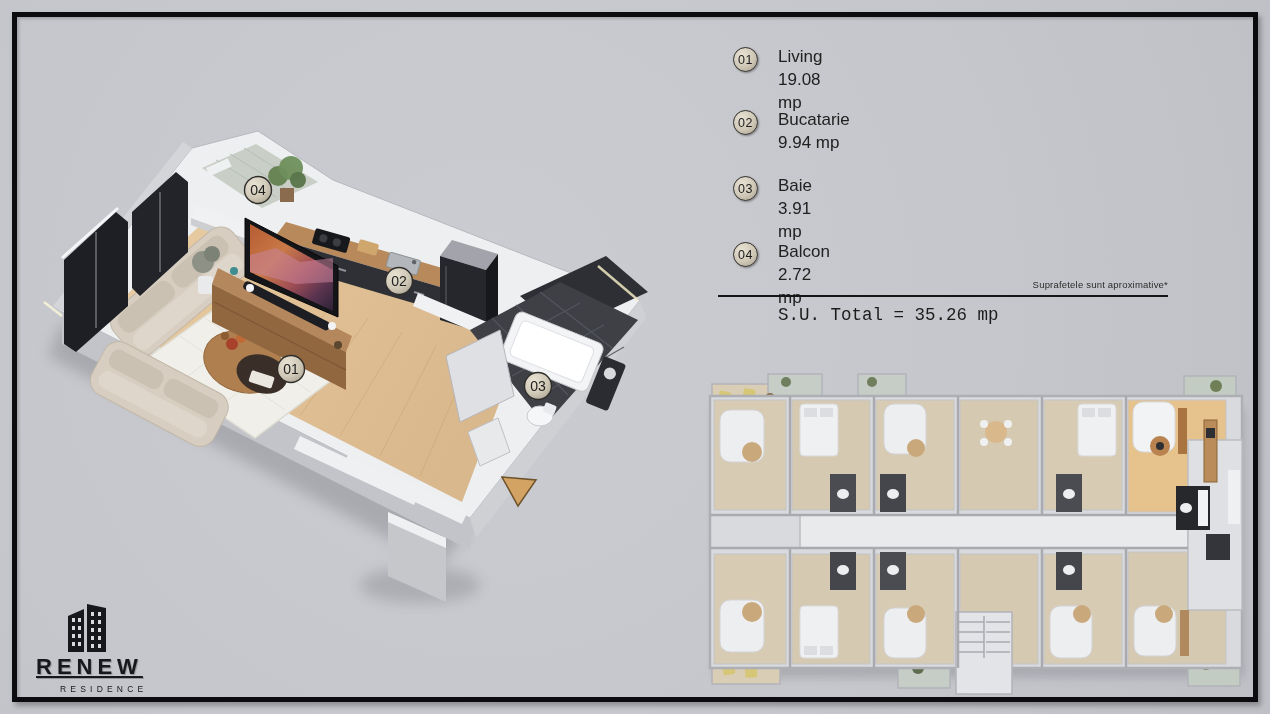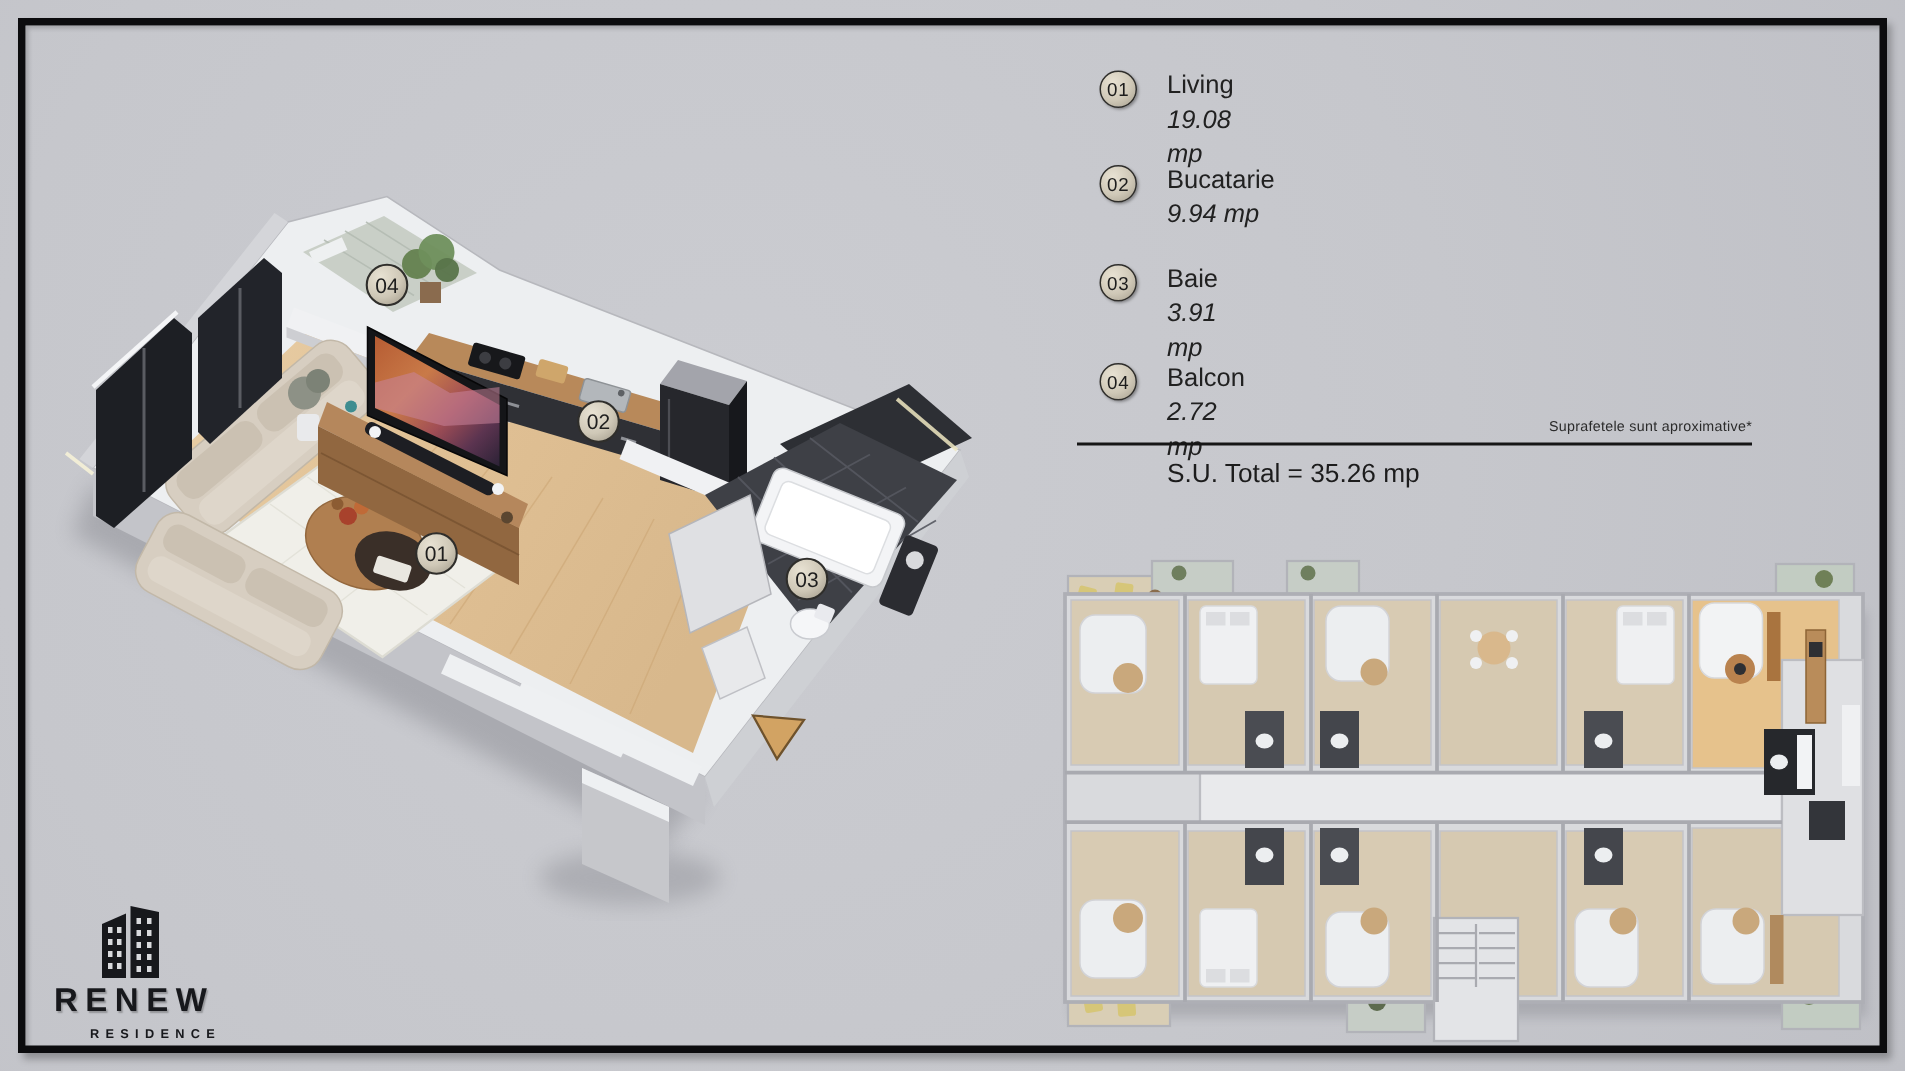--- a/index.html
+++ b/index.html
@@ -22,38 +22,38 @@
   .legend-badge{
     position:absolute;left:0;top:2px;width:23px;height:23px;border-radius:50%;
     border:1.5px solid #2f2e2b;
     background:radial-gradient(circle at 35% 30%, #e8e2d3 0%, #cfc8b7 55%, #a59e8e 100%);
     display:flex;align-items:center;justify-content:center;
     font-size:12.5px;font-weight:400;color:#1d1d1d;letter-spacing:.5px;
     box-shadow:1px 1px 2px rgba(0,0,0,.35);
   }
   .legend-text{position:absolute;left:45px;top:0;line-height:23px;font-size:17px;}
   .legend-label{display:block;text-align:center;}
-  .legend-area{display:block;font-style:italic;}
+  .legend-area{display:block;}
   .legend-note{
     position:absolute;right:15px;top:234px;font-size:9.5px;color:#2b2b2b;letter-spacing:.2px;
   }
   .legend-divider{
     position:absolute;left:-15px;top:250px;width:450px;height:2px;background:#161616;
   }
-  .legend-total{position:absolute;left:45px;top:260px;font-size:17.5px;color:#1c1c1c;}
+  .legend-total{position:absolute;left:45px;top:260px;font-size:17.5px;color:#1c1c1c;font-family:Liberation Mono, monospace;}
 
   
   .logo{position:absolute;left:36px;top:594px;width:180px;color:#17181c;}
   .logo-icon{position:absolute;left:30px;top:8px;}
   .logo-name{
     position:absolute;left:0;top:60px;font-size:22px;font-weight:700;
-    letter-spacing:5px;text-shadow:1px 1px 1px rgba(0,0,0,.25);
+    letter-spacing:5px;text-shadow:1px 1px 1px rgba(0,0,0,.25);text-decoration:underline;
   }
   .logo-sub{
-    position:absolute;left:24px;top:90px;font-size:8.5px;font-weight:700;letter-spacing:4.2px;
+    position:absolute;left:24px;top:90px;font-size:8.5px;font-weight:400;letter-spacing:4.2px;
   }
 </style>
 </head>
 <body>
 
 <div class="canvas">
 
   <svg width="1270" height="714" viewBox="0 0 1270 714">
     <defs>
       <filter id="soft" x="-30%" y="-30%" width="160%" height="160%">

